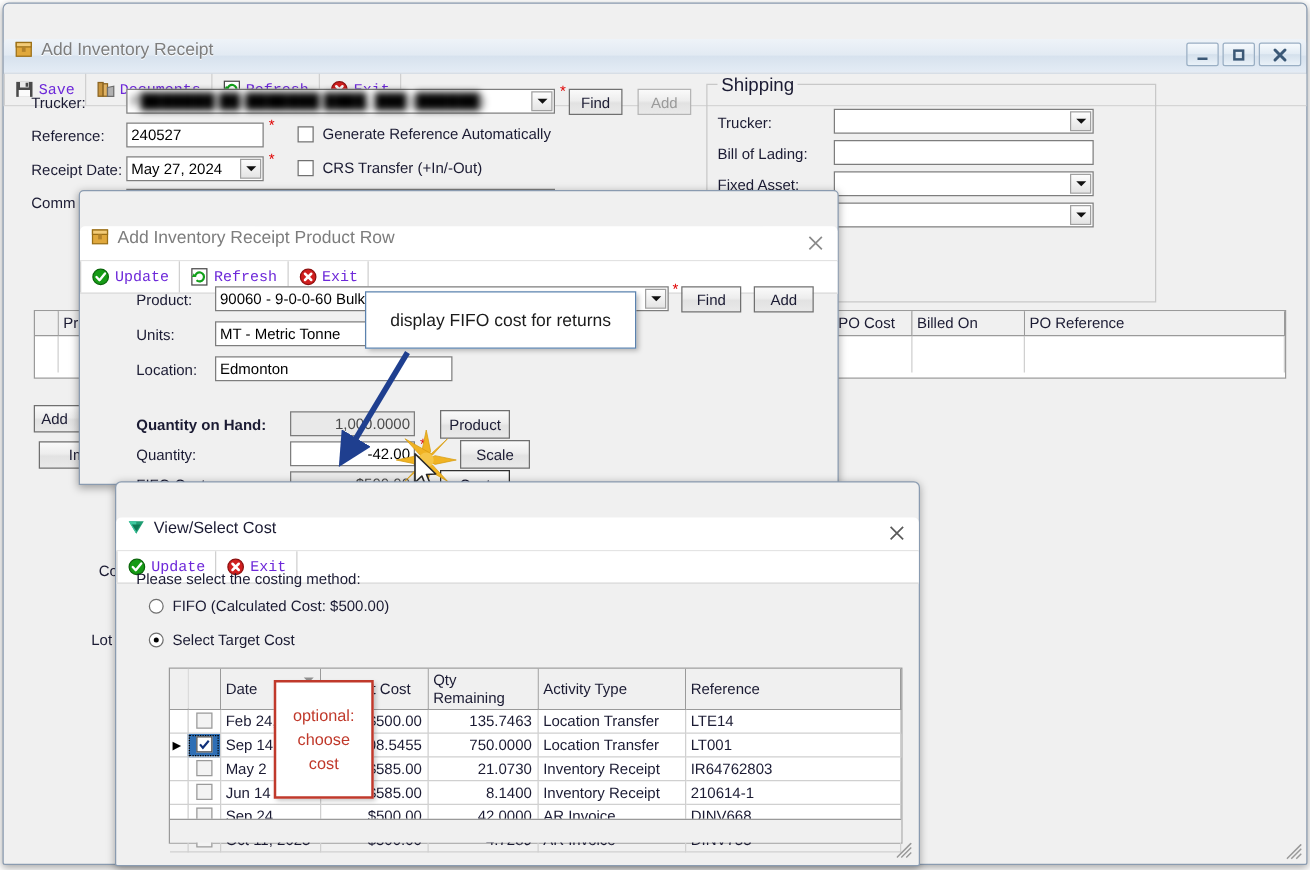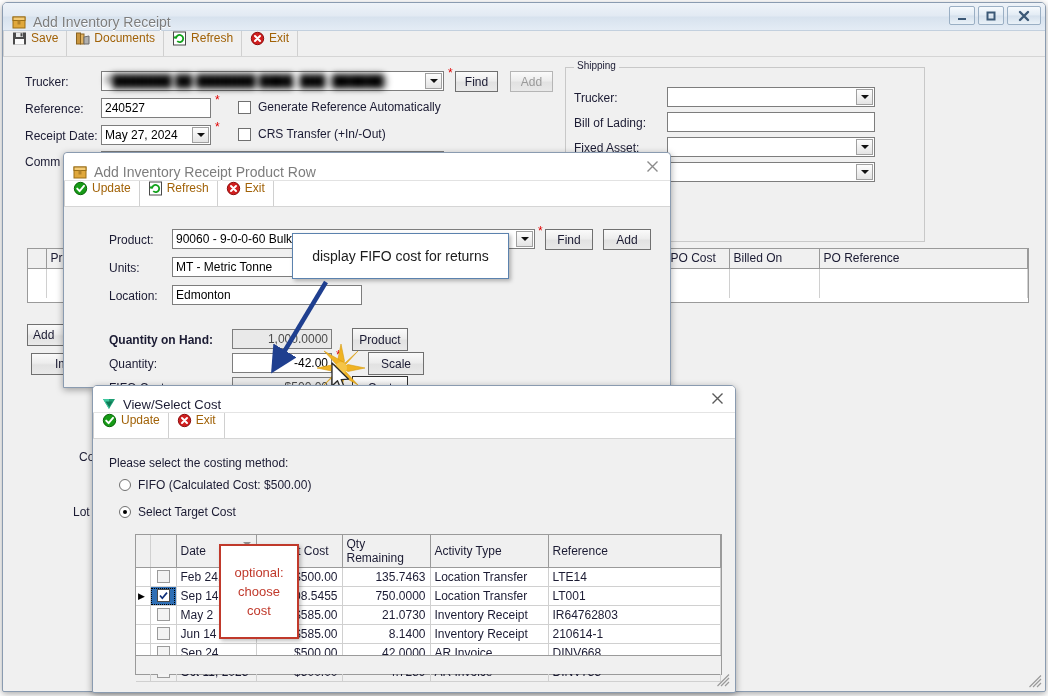--- a/index.html
+++ b/index.html
@@ -20,23 +20,24 @@
     background: #f0f0f0;
     border: 1px solid #8a9bb0;
     border-radius: 5px 5px 2px 2px;
     box-shadow: 0 2px 7px rgba(0,0,0,.34);
   }
   .win-titlebar {
     height: 28px;
     background: linear-gradient(to bottom, #eef3f8 0%, #e2eaf3 48%, #d7e2ee 52%, #e4ecf5 100%);
     border-radius: 4px 4px 0 0;
     border-bottom: 1px solid #c3d0de;
-    display: flex; align-items: flex-end;
+    display: flex; align-items: flex-start;
     padding: 0 4px 0 8px;
     position: relative;
+    margin-top: 28px;
   }
   .win-title {
     font-size: 14px;
     color: #7d7d7d;
     margin-left: 6px;
     white-space: nowrap;
     text-shadow: 0 1px 0 #fff;
   }
   .win-icon { width:16px; height:16px; flex:none; }
   .caption-btns { position:absolute; right:4px; top:3px; display:flex; gap:3px; }
@@ -50,26 +51,27 @@
   .cap-btn.close { width:34px; }
 
   
   .toolbar {
     height: 26px;
     display: flex; align-items: stretch;
     background: #f0f0f0;
     border-bottom: 1px solid #d5d5d5;
   }
   .tb-btn {
-    display:flex; gap:4px;
+    display:flex; align-items:center; gap:4px;
     padding: 0 8px;
     border-right: 1px solid #d0d0d0;
     font-size: 12px;
-    color: #a16207;
+    color: #6d28d9;
     white-space: nowrap;
+    font-family: Liberation Mono, monospace;
   }
   .tb-btn:first-child { border-left: 1px solid #d0d0d0; }
   .tb-ico { width:15px; height:15px; flex:none; display:block; }
 
   
   .lbl { font-size:12px; color:#1b1b33; white-space:nowrap; }
   .tbox {
     background:#fff;
     border:1px solid #7d7d7d;
     height:20px; font-size:12px; color:#000;
@@ -90,21 +92,21 @@
   .req { color:#e00000; font-size:12px; line-height:8px; }
   .btn {
     background: linear-gradient(to bottom,#fafafa 0%, #ededed 45%, #e2e2e2 55%, #e9e9e9 100%);
     border:1px solid #707070;
     font-size:12px; color:#1b1b33;
     display:flex; align-items:center; justify-content:center;
     height:21px;
   }
   .btn.disabled { color:#9a9a9a; border-color:#b5b5b5; }
   .gbox { border:1px solid #c8c8c8; position:absolute; }
-  .gbox-cap { position:absolute; top:-8px; left:8px; background:#f0f0f0; padding:0 3px; font-size:10px; }
+  .gbox-cap { position:absolute; top:-8px; left:8px; background:#f0f0f0; padding:0 3px; font-size:15px; }
   .chk {
     width:13px;height:13px;border:1px solid #707070;background:#fff;
     display:inline-block; vertical-align:-2px;
   }
   .radio { width:12px;height:12px;border:1px solid #707070;border-radius:50%;background:#fff;
            display:inline-flex;align-items:center;justify-content:center; }
   .radio .dot { width:4px;height:4px;border-radius:50%;background:#000; }
 
   
   .grid { border:1px solid #9a9a9a; background:#fff; }

